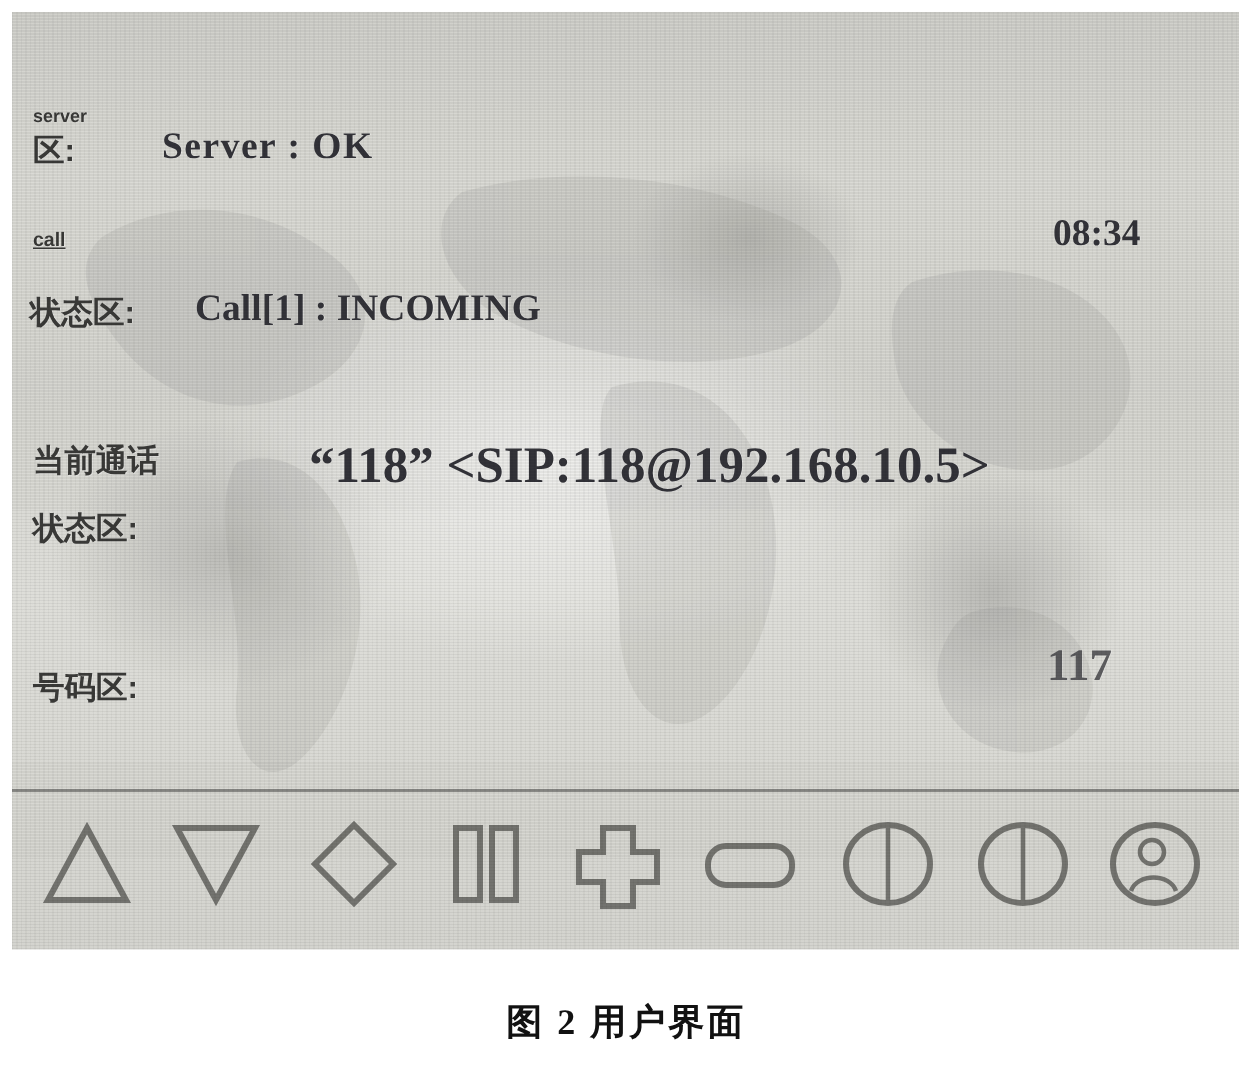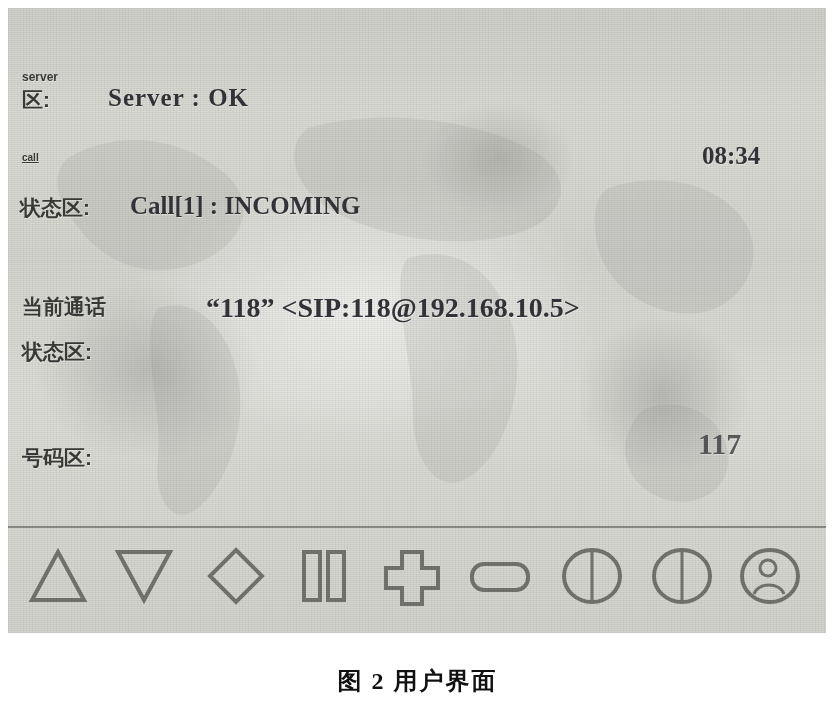--- a/index.html
+++ b/index.html
@@ -106,29 +106,29 @@
     font-family: "Liberation Serif", serif;
     font-weight: bold;
     color: #35353a;
     text-shadow: 0.5px 0.5px 0 rgba(255,255,255,0.45);
   }
 
   .lbl-server      { left: 14px; top: 62px;  font-size: 12px; }
   .lbl-server-cn   { left: 14px; top: 78px;  font-size: 21px; }
   .val-server      { left: 100px; top: 76px; font-size: 25px; letter-spacing: 1px; }
 
-  .lbl-call        { left: 14px; top: 144px; font-size: 10px; text-decoration: underline; }
+  .lbl-call        { left: 14px; top: 144px; font-size: 13px; text-decoration: underline; }
   .val-call0       { left: 62px; top: 132px; font-size: 26px; }
   .val-clock       { left: 694px; top: 134px; font-size: 25px; }
 
   .lbl-callstate   { left: 12px; top: 186px; font-size: 21px; }
   .val-call1       { left: 122px; top: 184px; font-size: 25px; }
 
   .lbl-current     { left: 14px; top: 285px; font-size: 21px; }
-  .val-current     { left: 198px; top: 284px; font-size: 28px; }
+  .val-current     { left: 198px; top: 284px; font-size: 34px; }
 
   .lbl-state       { left: 14px; top: 330px; font-size: 21px; }
   .val-state       { left: 330px; top: 355px; font-size: 25px; }
 
   .lbl-number      { left: 14px; top: 436px; font-size: 21px; }
   .val-number      { left: 690px; top: 419px; font-size: 30px; opacity: 0.75; }
 
   
   .toolbar {
     position: absolute;

